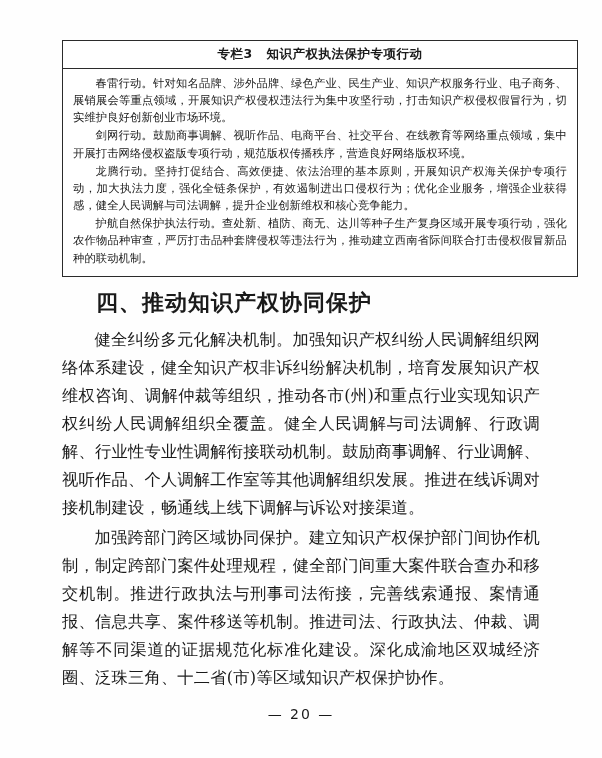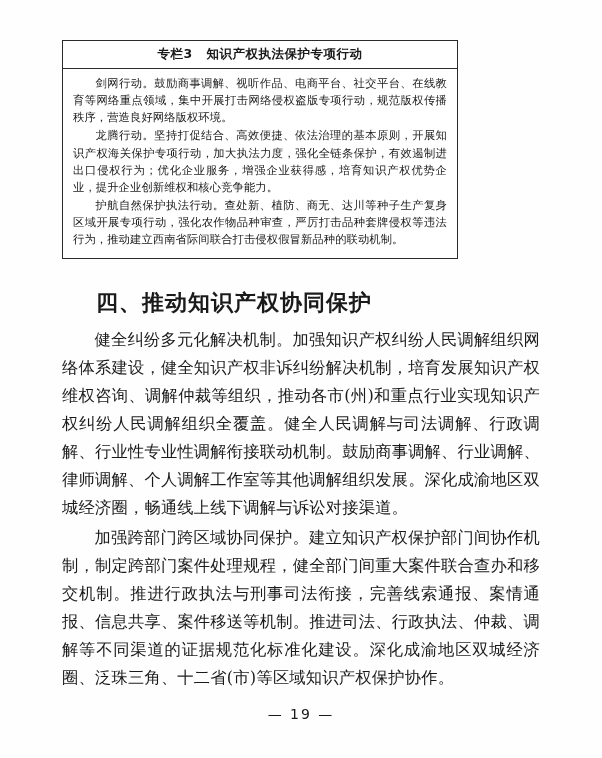--- a/index.html
+++ b/index.html
@@ -20,21 +20,21 @@
     left: 0; top: 0;
     width: 602px;
     height: 758px;
     background: #fefefe;
   }
   
   .callout {
     position: absolute;
     left: 62px;
     top: 40px;
-    width: 396px;
+    width: 516px;
     border: 1px solid #2b2b2b;
     box-sizing: border-box;
     background: #fff;
   }
   .callout-title {
     text-align: center;
     font-size: 12.5px;
     font-weight: bold;
     letter-spacing: 0.5px;
     padding: 5px 0 5px;
@@ -97,28 +97,29 @@
 </head>
 <body>
 
 <div class="page">
 
   <div class="callout">
     <div class="callout-title">
       <span>专栏3</span><span class="sp"></span><span>知识产权执法保护专项行动</span>
     </div>
     <div class="callout-body">
+      <p>春雷行动。针对知名品牌、涉外品牌、绿色产业、民生产业、知识产权服务行业、电子商务、展销展会等重点领域，开展知识产权侵权违法行为集中攻坚行动，打击知识产权侵权假冒行为，切实维护良好创新创业市场环境。</p>
       <p>剑网行动。鼓励商事调解、视听作品、电商平台、社交平台、在线教育等网络重点领域，集中开展打击网络侵权盗版专项行动，规范版权传播秩序，营造良好网络版权环境。</p>
-      <p>龙腾行动。坚持打促结合、高效便捷、依法治理的基本原则，开展知识产权海关保护专项行动，加大执法力度，强化全链条保护，有效遏制进出口侵权行为；优化企业服务，增强企业获得感，培育知识产权优势企业，提升企业创新维权和核心竞争能力。</p>
+      <p>龙腾行动。坚持打促结合、高效便捷、依法治理的基本原则，开展知识产权海关保护专项行动，加大执法力度，强化全链条保护，有效遏制进出口侵权行为；优化企业服务，增强企业获得感，健全人民调解与司法调解，提升企业创新维权和核心竞争能力。</p>
       <p>护航自然保护执法行动。查处新、植防、商无、达川等种子生产复身区域开展专项行动，强化农作物品种审查，严厉打击品种套牌侵权等违法行为，推动建立西南省际间联合打击侵权假冒新品种的联动机制。</p>
     </div>
   </div>
 
   <div class="section-heading">四、推动知识产权协同保护</div>
 
   <div class="body-block">
-    <p>健全纠纷多元化解决机制。加强知识产权纠纷人民调解组织网络体系建设，健全知识产权非诉纠纷解决机制，培育发展知识产权维权咨询、调解仲裁等组织，推动各市(州)和重点行业实现知识产权纠纷人民调解组织全覆盖。健全人民调解与司法调解、行政调解、行业性专业性调解衔接联动机制。鼓励商事调解、行业调解、律师调解、个人调解工作室等其他调解组织发展。深化成渝地区双城经济圈，畅通线上线下调解与诉讼对接渠道。</p>
+    <p>健全纠纷多元化解决机制。加强知识产权纠纷人民调解组织网络体系建设，健全知识产权非诉纠纷解决机制，培育发展知识产权维权咨询、调解仲裁等组织，推动各市(州)和重点行业实现知识产权纠纷人民调解组织全覆盖。健全人民调解与司法调解、行政调解、行业性专业性调解衔接联动机制。鼓励商事调解、行业调解、视听作品、个人调解工作室等其他调解组织发展。推进在线诉调对接机制建设，畅通线上线下调解与诉讼对接渠道。</p>
     <p>加强跨部门跨区域协同保护。建立知识产权保护部门间协作机制，制定跨部门案件处理规程，健全部门间重大案件联合查办和移交机制。推进行政执法与刑事司法衔接，完善线索通报、案情通报、信息共享、案件移送等机制。推进司法、行政执法、仲裁、调解等不同渠道的证据规范化标准化建设。深化成渝地区双城经济圈、泛珠三角、十二省(市)等区域知识产权保护协作。</p>
   </div>
 
-  <div class="page-number">— 19 —</div>
+  <div class="page-number">— 20 —</div>
 
 </div>
 
 </body></html>

